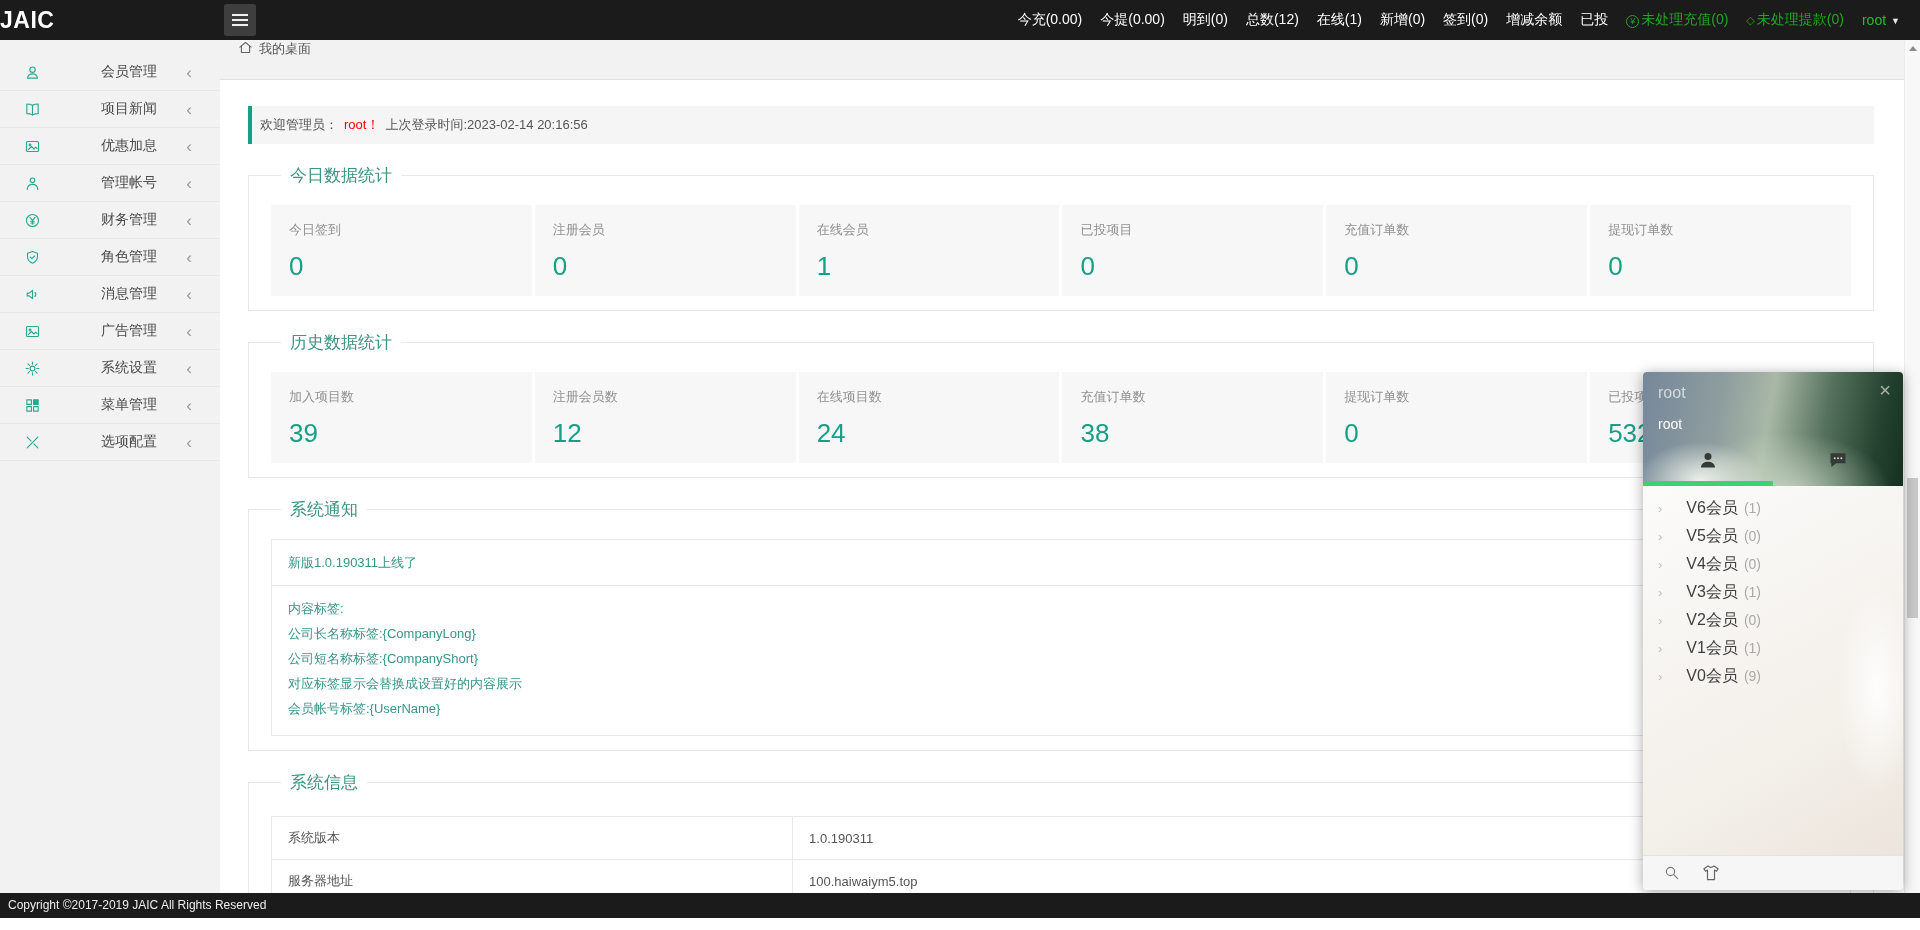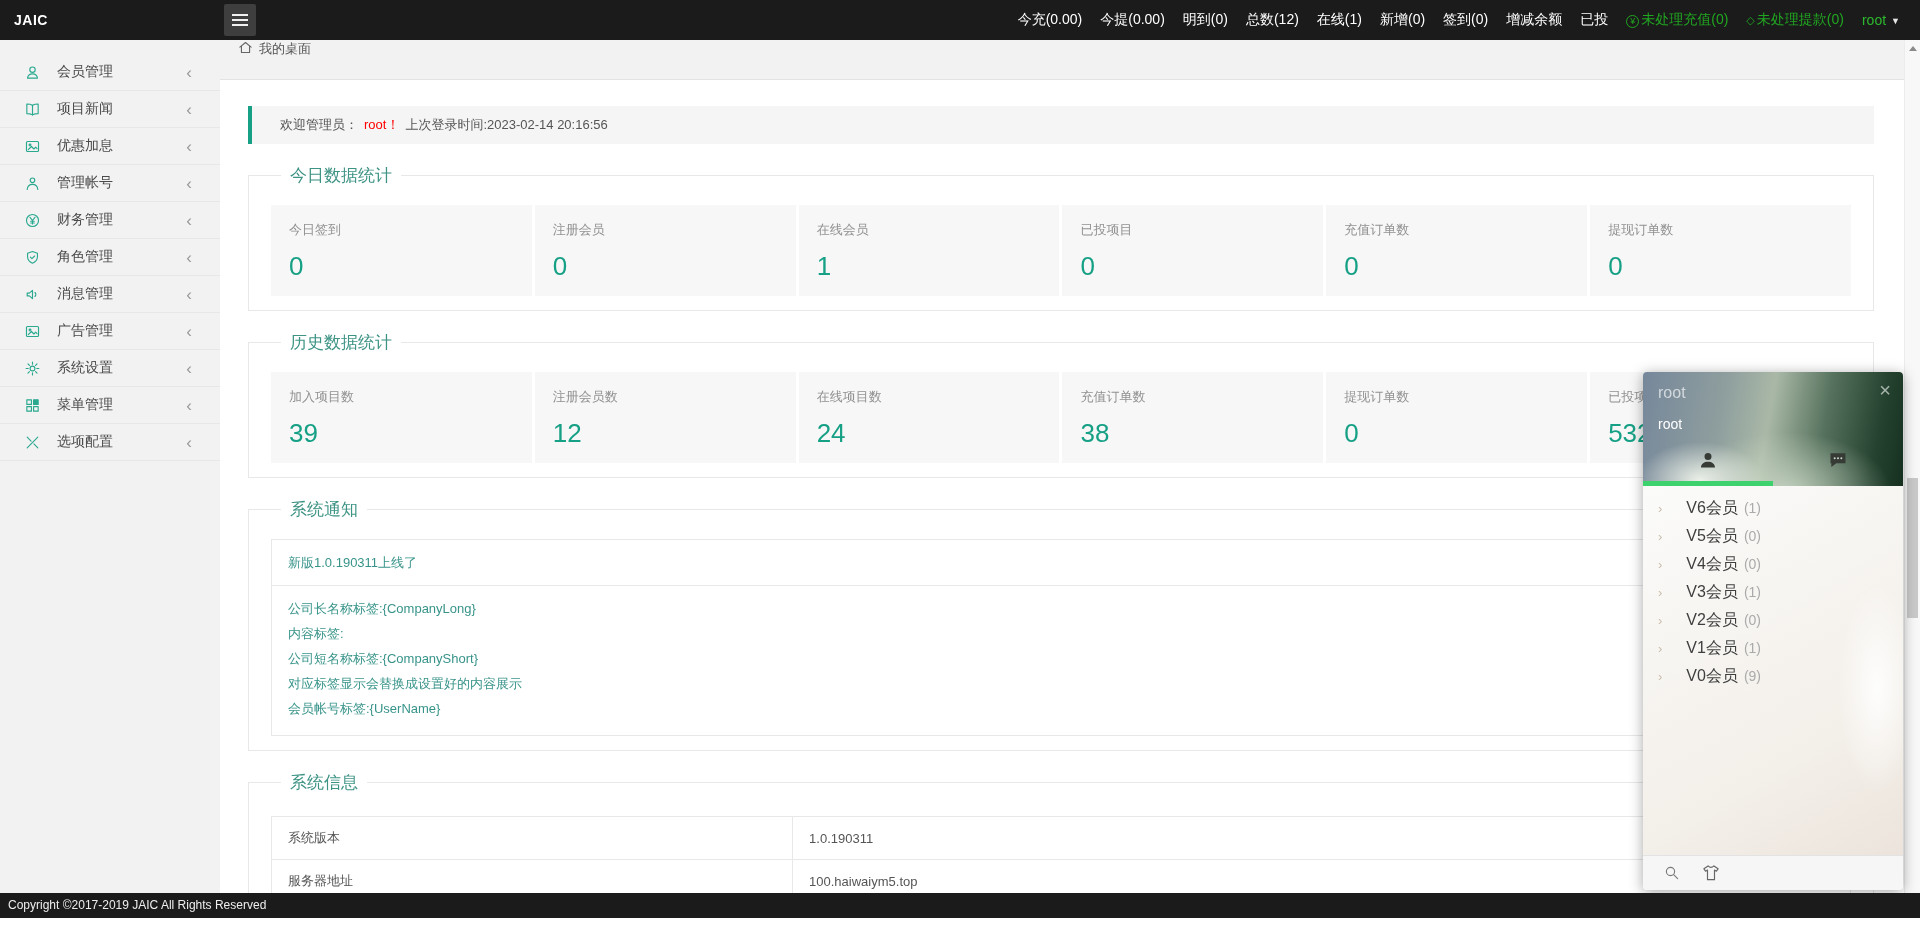--- a/index.html
+++ b/index.html
@@ -1,34 +1,34 @@
 <!DOCTYPE html>
 <html><head>
 <meta charset="utf-8">
 <style>
   * { margin:0; padding:0; box-sizing:border-box; }
   html,body { width:1920px; height:930px; overflow:hidden; font-family:"Liberation Sans", sans-serif; background:#fff; }
 
   
   .topbar { position:absolute; left:0; top:0; width:1920px; height:40px; background:#1b1b1b; display:flex; align-items:center; z-index:50; }
-  .logo { width:220px; padding-left:14px; color:#fff; font-size:14px; font-weight:bold; letter-spacing:.5px; }
+  .logo { width:220px; color:#fff; font-size:23px; font-weight:bold; letter-spacing:.5px; }
   .hamburger { width:32px; height:32px; margin-left:4px; background:#3e3e3e; border:none; border-radius:2px; cursor:pointer; display:flex; flex-direction:column; justify-content:center; align-items:center; gap:3px; }
   .hamburger span { display:block; width:16px; height:2px; background:#f1f1f1; }
   .topnav { margin-left:auto; display:flex; align-items:center; gap:18px; padding-right:20px; }
   .topnav .tlink { color:#fff; font-size:14px; cursor:pointer; white-space:nowrap; }
   .topnav .alert { color:#21a621; }
   .circle-yen { display:inline-block; width:13px; height:13px; border:1px solid currentColor; border-radius:50%; font-size:9px; line-height:11px; text-align:center; vertical-align:0; margin-right:2px; }
   .diamond { font-size:11px; margin-right:2px; }
   .userlink { color:#2db92d; font-size:14px; cursor:pointer; }
   .userlink .caret { color:#e8e8e8; font-size:9px; margin-left:5px; vertical-align:1px; }
 
   
   .sidebar { position:absolute; left:0; top:40px; bottom:25px; width:220px; background:#f2f2f2; padding-top:14px; z-index:10; }
   .sidebar ul { list-style:none; }
-  .sidebar li { position:relative; height:37px; display:flex; align-items:center; padding-left:24px; border-bottom:1px solid #e7e7e7; cursor:pointer; }
+  .sidebar li { position:relative; height:37px; display:flex; align-items:center; padding-left:24px; border-bottom:1px solid #e7e7e7; cursor:pointer;gap:44px; }
   .sidebar li .sic { width:17px; height:17px; color:#2aa98f; flex:none; }
   .sidebar li .slabel { margin-left:16px; font-size:14px; color:#4a4a4a; }
   .sidebar li .schev { position:absolute; right:28px; color:#999; font-size:17px; line-height:1; }
 
   
   .pagefooter { position:absolute; left:0; bottom:12px; width:1920px; height:25px; background:#1b1b1b; color:#eee; font-size:12px; line-height:25px; padding-left:8px; z-index:60; }
 
   
   .pscroll { position:absolute; right:0; top:40px; bottom:25px; width:16px; background:#f8f8f8; border-left:1px solid #ececec; z-index:40; }
   .pscroll .arr-up, .pscroll .arr-dn { position:absolute; left:4px; width:0; height:0; border-left:4px solid transparent; border-right:4px solid transparent; cursor:pointer; }
@@ -37,21 +37,21 @@
   .pscroll .thumb { position:absolute; left:2px; right:2px; top:438px; height:140px; background:#c9c9c9; cursor:pointer; }
 
   
   .main { position:absolute; left:220px; top:40px; right:16px; bottom:25px; background:#fff; overflow:hidden; }
   .breadcrumb { height:40px; background:#f2f2f2; border-bottom:1px solid #e3e3e3; display:flex; align-items:flex-start; padding-left:18px; }
   .breadcrumb svg { width:15px; height:15px; color:#666; }
   .breadcrumb .bc-label { margin-left:6px; font-size:13px; color:#555; cursor:pointer; }
 
   .content { padding:0 30px 0 28px; }
 
-  .welcome { margin-top:26px; height:38px; line-height:38px; background:#f5f5f5; border-left:4px solid #16a085; padding-left:28px; font-size:13px; color:#555; }
+  .welcome { margin-top:26px; height:38px; line-height:38px; background:#f5f5f5; border-left:4px solid #16a085; padding-left:8px; font-size:13px; color:#555; }
   .welcome .wuser { color:#ff0000; margin:0 6px; }
 
   fieldset.sect { border:1px solid #e8e8e8; margin-top:20px; padding:8px 22px 14px; }
   fieldset.sect legend { margin-left:10px; padding:0 9px; font-size:17px; color:#3d9384; }
 
   .cards { display:flex; gap:3px; margin-top:10px; }
   .card { flex:1; background:#f7f7f7; padding:16px 18px 14px; }
   .card .clabel { font-size:13px; color:#919191; }
   .card .cvalue { margin-top:12px; font-size:26px; color:#16a085; }
 
@@ -287,22 +287,22 @@
       </div>
     </fieldset>
 
     <fieldset class="sect">
       <legend>系统通知</legend>
       <div class="notice-box">
         <div class="notice-row1">
           <span class="nlink">新版1.0.190311上线了</span>
         </div>
         <div class="notice-row2">
+          <div class="nline">内容标签:</div>
           <div class="nline">公司长名称标签:{CompanyLong}</div>
-          <div class="nline">内容标签:</div>
           <div class="nline">公司短名称标签:{CompanyShort}</div>
           <div class="nline">对应标签显示会替换成设置好的内容展示</div>
           <div class="nline">会员帐号标签:{UserName}</div>
         </div>
       </div>
     </fieldset>
 
     <fieldset class="sect">
       <legend>系统信息</legend>
       <table class="sysinfo">

